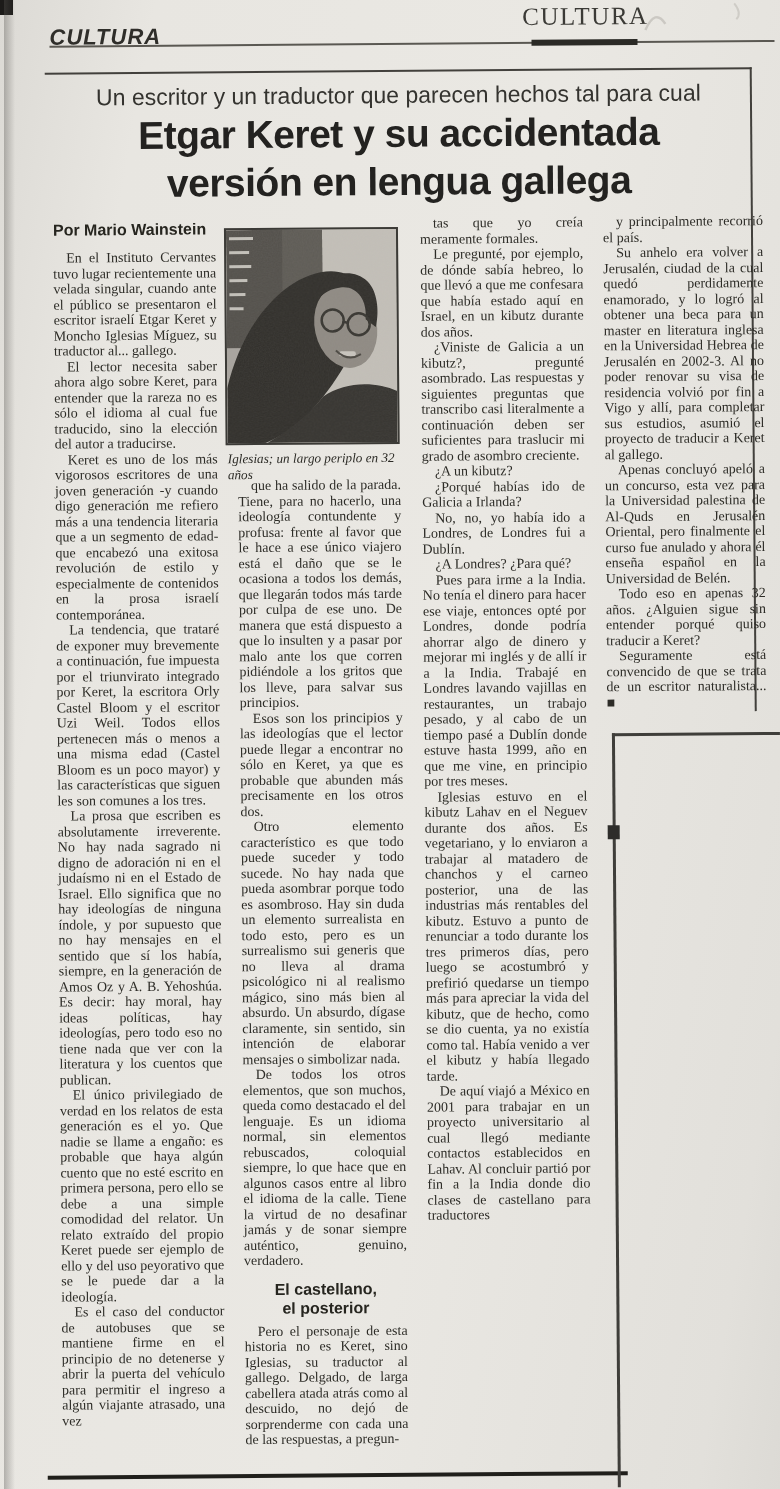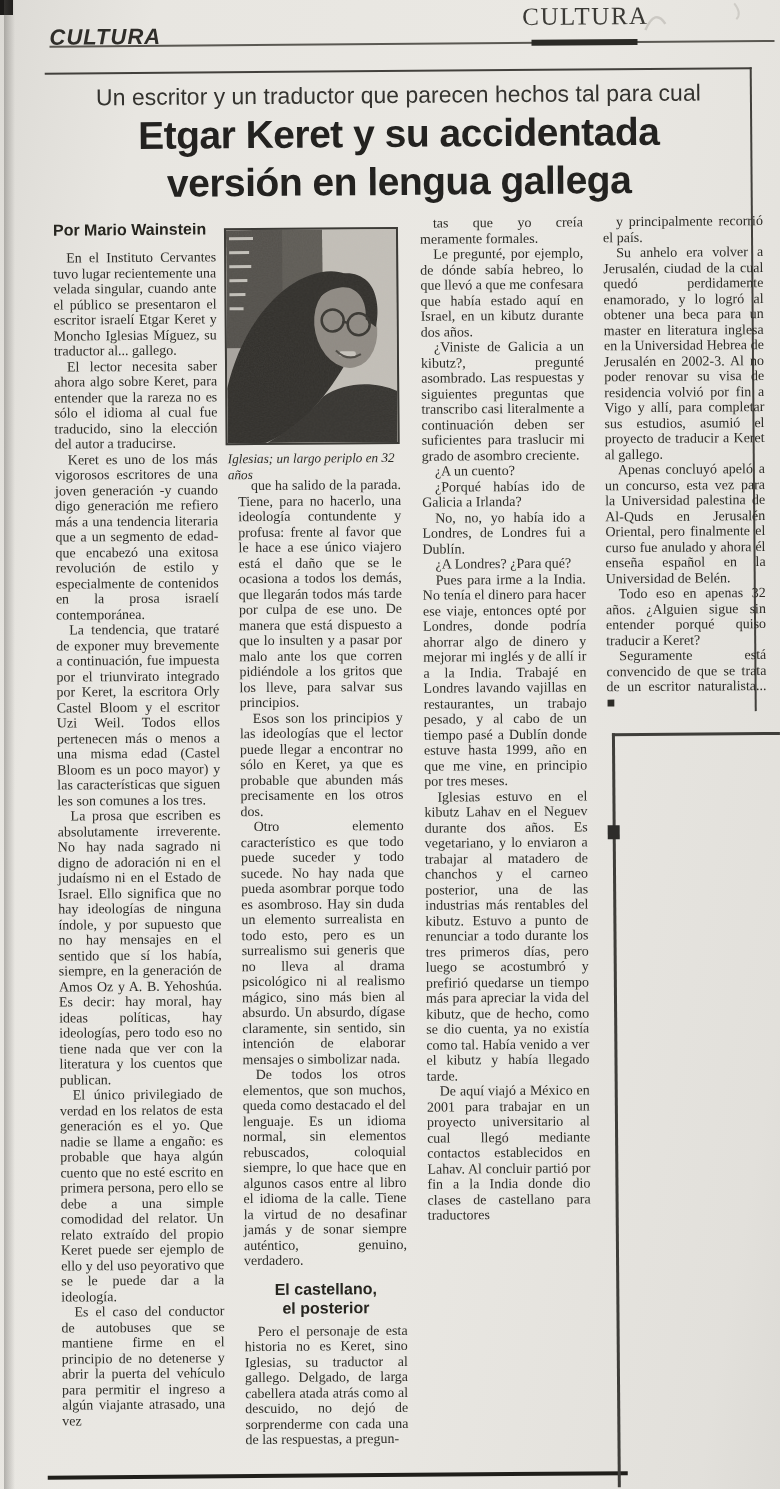--- a/index.html
+++ b/index.html
@@ -156,21 +156,21 @@
         <span>El castellano,</span><br>
         <span>el posterior</span>
       </div>
       <p>Pero el personaje de esta historia no es Keret, sino Iglesias, su traductor al gallego. Delgado, de larga cabellera atada atrás como al descuido, no dejó de sorprenderme con cada una de las respuestas, a pregun-</p>
     </div>
 
     <div class="col col3">
       <p>tas que yo creía meramente formales.</p>
       <p>Le pregunté, por ejemplo, de dónde sabía hebreo, lo que llevó a que me confesara que había estado aquí en Israel, en un kibutz durante dos años.</p>
       <p>¿Viniste de Galicia a un kibutz?, pregunté asombrado. Las respuestas y siguientes preguntas que transcribo casi literalmente a continuación deben ser suficientes para traslucir mi grado de asombro creciente.</p>
-      <p>¿A un cuento?</p>
+      <p>¿A un kibutz?</p>
       <p>¿Porqué habías ido de Galicia a Irlanda?</p>
       <p>No, no, yo había ido a Londres, de Londres fui a Dublín.</p>
       <p>¿A Londres? ¿Para qué?</p>
       <p>Pues para irme a la India. No tenía el dinero para hacer ese viaje, entonces opté por Londres, donde podría ahorrar algo de dinero y mejorar mi inglés y de allí ir a la India. Trabajé en Londres lavando vajillas en restaurantes, un trabajo pesado, y al cabo de un tiempo pasé a Dublín donde estuve hasta 1999, año en que me vine, en principio por tres meses.</p>
       <p>Iglesias estuvo en el kibutz Lahav en el Neguev durante dos años. Es vegetariano, y lo enviaron a trabajar al matadero de chanchos y el carneo posterior, una de las industrias más rentables del kibutz. Estuvo a punto de renunciar a todo durante los tres primeros días, pero luego se acostumbró y prefirió quedarse un tiempo más para apreciar la vida del kibutz, que de hecho, como se dio cuenta, ya no existía como tal. Había venido a ver el kibutz y había llegado tarde.</p>
       <p>De aquí viajó a México en 2001 para trabajar en un proyecto universitario al cual llegó mediante contactos establecidos en Lahav. Al concluir partió por fin a la India donde dio clases de castellano para traductores</p>
     </div>
 
     <div class="col col4">
       <p>y principalmente recorrió el país.</p>

